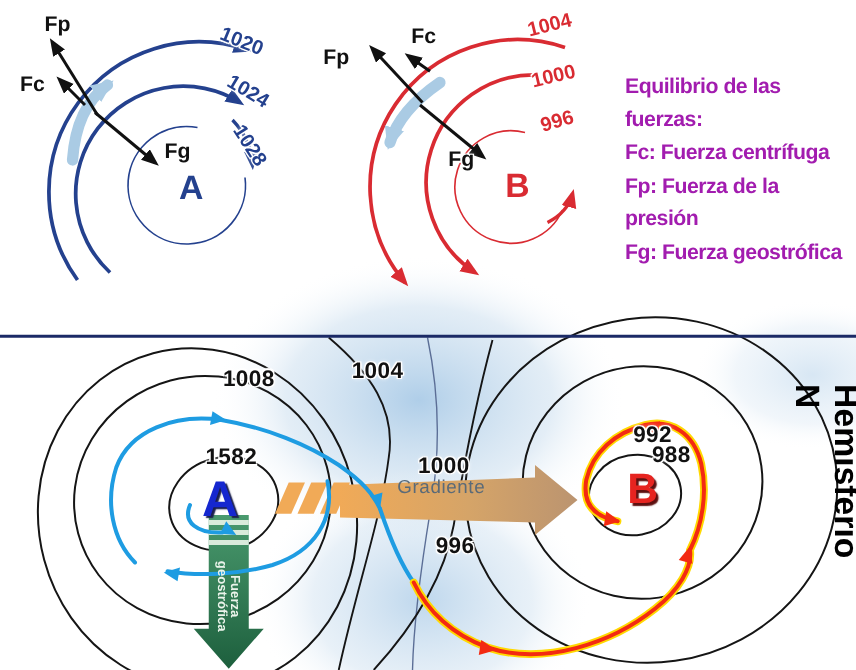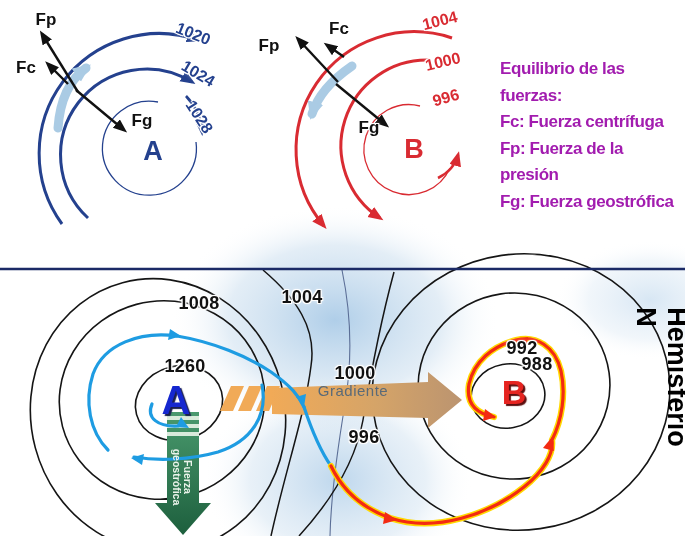--- a/index.html
+++ b/index.html
@@ -162,21 +162,21 @@
 
 <div id="legend">
   <div>Equilibrio de las fuerzas:</div>
   <div>Fc: Fuerza centrífuga</div>
   <div>Fp: Fuerza de la presión</div>
   <div>Fg: Fuerza geostrófica</div>
 </div>
 
 <div class="lbl mapnum halo" style="left:199px;top:303px;">1008</div>
 <div class="lbl mapnum halo" style="left:302px;top:297px;">1004</div>
-<div class="lbl mapnum halo" style="left:185px;top:366px;">1260</div>
+<div class="lbl mapnum halo" style="left:185px;top:366px;">1582</div>
 <div class="lbl mapnum halo" style="left:355px;top:373px;">1000</div>
 <div class="lbl mapnum halo" style="left:364px;top:437px;">996</div>
 <div class="lbl mapnum halo" style="left:522px;top:303px;margin-top:45px;">992</div>
 <div class="lbl mapnum halo" style="left:509px;top:364px;margin-left:28px;">988</div>
 
 <div class="lbl bigA" style="left:176px;top:400px;">A</div>
 <div class="lbl bigB" style="left:514px;top:392px;">B</div>
 <div class="lbl" id="gradlbl" style="left:353px;top:390px;">Gradiente</div>
 
 <div id="geotxt">

